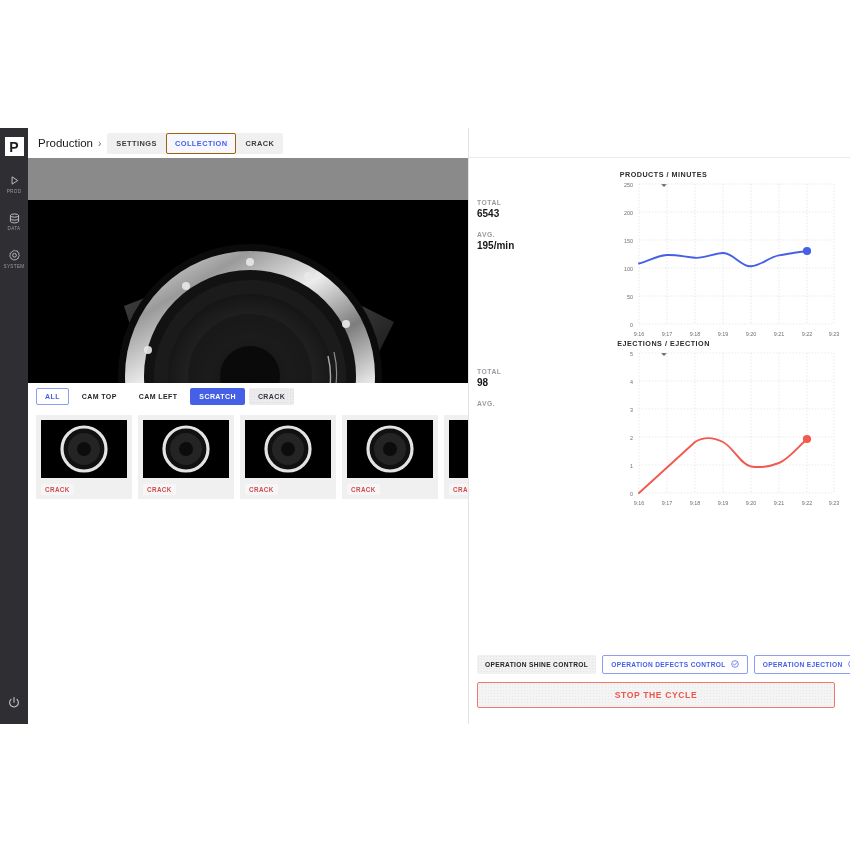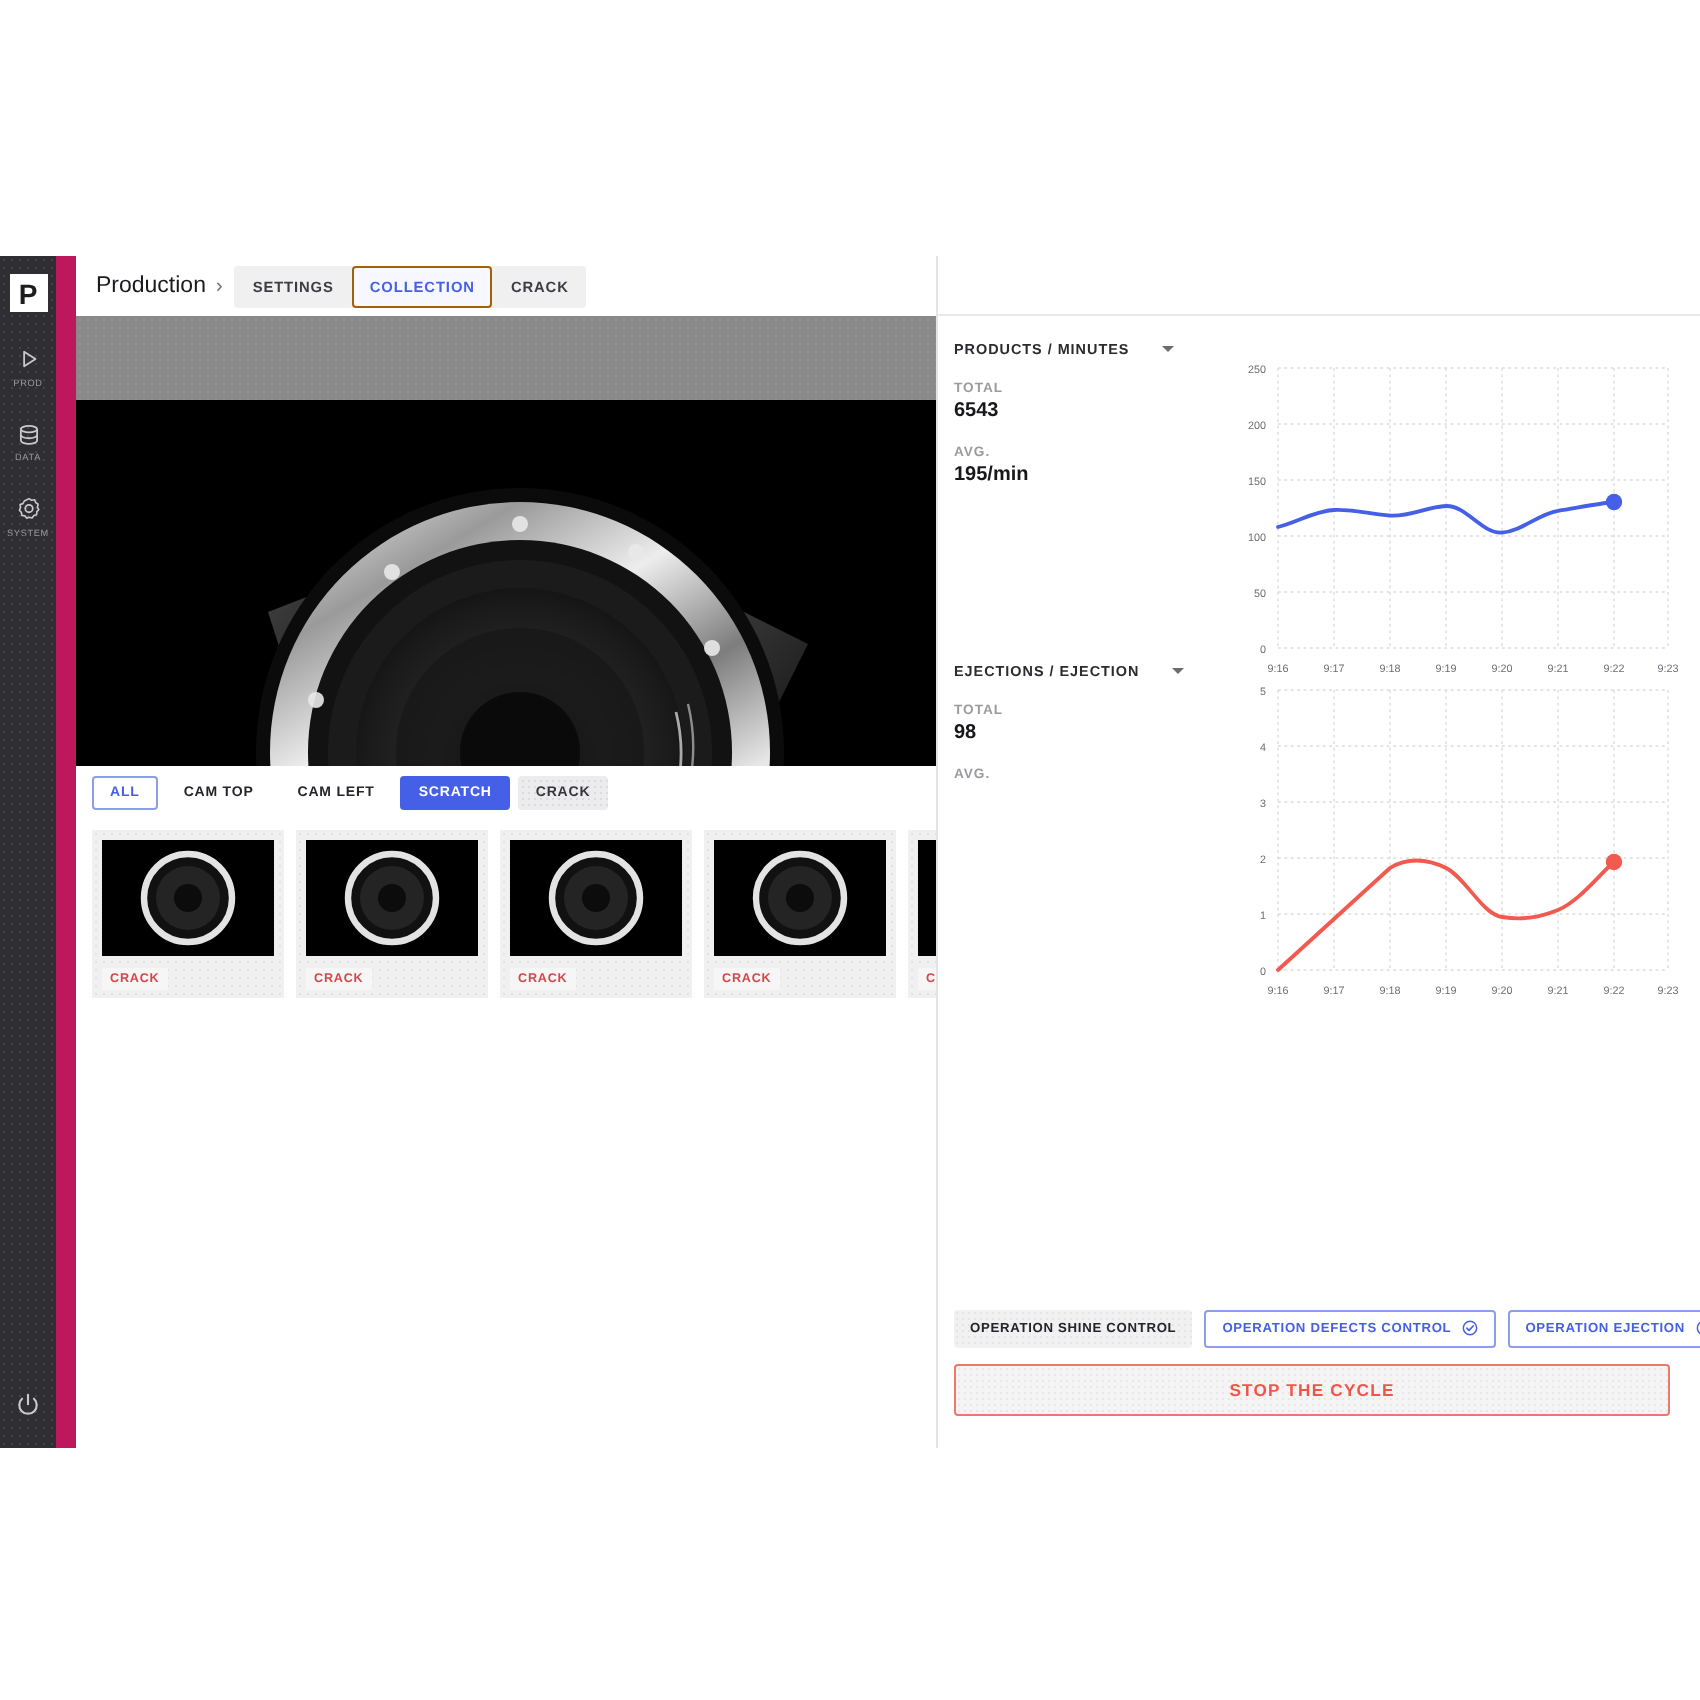--- a/index.html
+++ b/index.html
@@ -50,23 +50,22 @@
     color: #9b9ba0; margin-top: 2.5px;
     text-align: center;
   }
   .power { position: absolute; bottom: 14px; width: 14px; height: 14px; cursor: pointer; }
 
   
   .left-col {
     width: 440px; flex: 0 0 440px;
     height: 100%;
     display: flex; flex-direction: column;
-    background: #be185d;
+    background: #bef264;
     position: relative;
-    padding-left: 10px;
   }
   .topbar {
     height: 30px; flex: 0 0 30px;
     display: flex; align-items: center;
     padding-left: 10px;
     background: #ffffff;
   }
   .crumb {
     font-size: 11.5px; color: #1b1b1f; font-weight: 500;
   }
@@ -155,22 +154,23 @@
     flex: 1 1 auto; height: 100%;
     background: #ffffff;
     border-left: 1px solid #e4e4e6;
     position: relative;
     display: flex; flex-direction: column;
   }
   .rc-divider { height: 30px; border-bottom: 1px solid #e9e9eb; flex: 0 0 30px; }
   .panel { padding: 12px 0 0 8px; position: relative; }
   .panel-title {
     font-size: 7.2px; letter-spacing: 0.5px; font-weight: 700;
-    color: #2a2a30; display: flex; align-items: center; gap: 16px;
+    color: #2a2a30; display: flex; align-items: center; gap: 5px;
     cursor: pointer;
+    flex-direction: column;
   }
   .stat-label { font-size: 6.8px; letter-spacing: 0.5px; color: #9a9aa1; margin-top: 12px; font-weight: 600;}
   .stat-value { font-size: 10px; font-weight: bold; color: #18181c; margin-top: 2px; }
   .chart-wrap { position: absolute; left: 140px; top: 20px; }
 
   .ops {
     position: absolute; left: 8px; bottom: 50px;
     display: flex; gap: 6px;
   }
   .op-btn {

